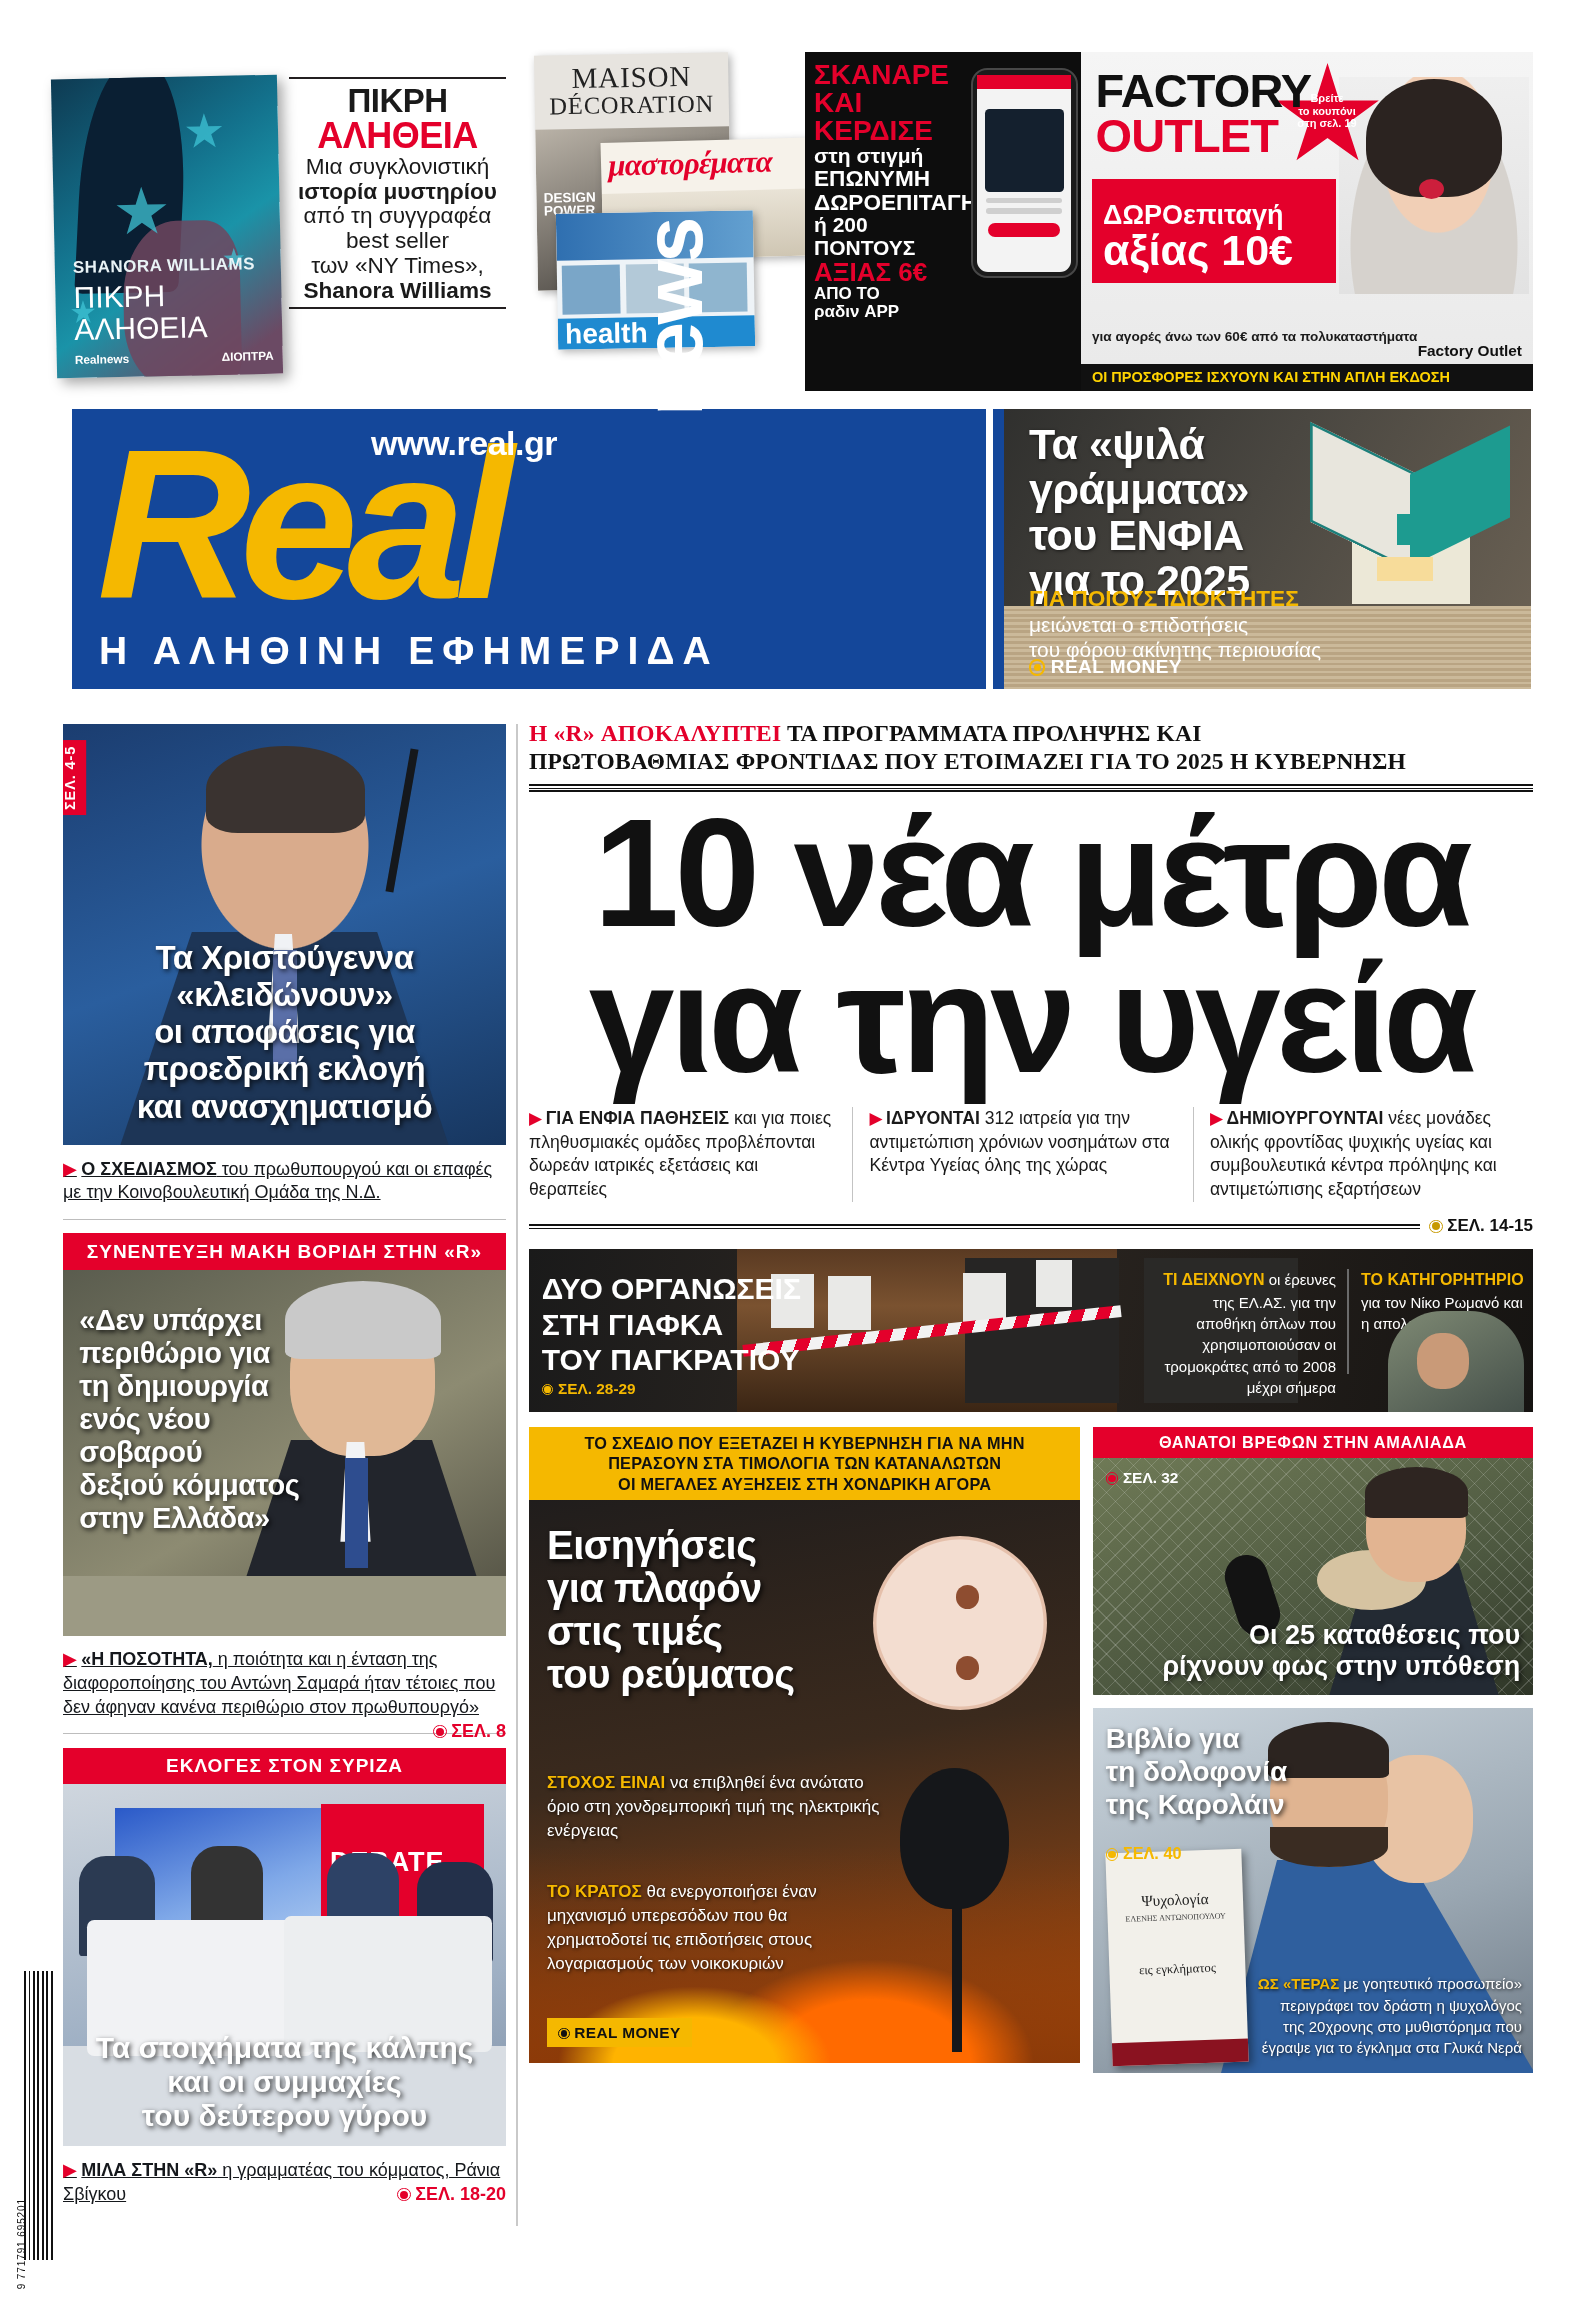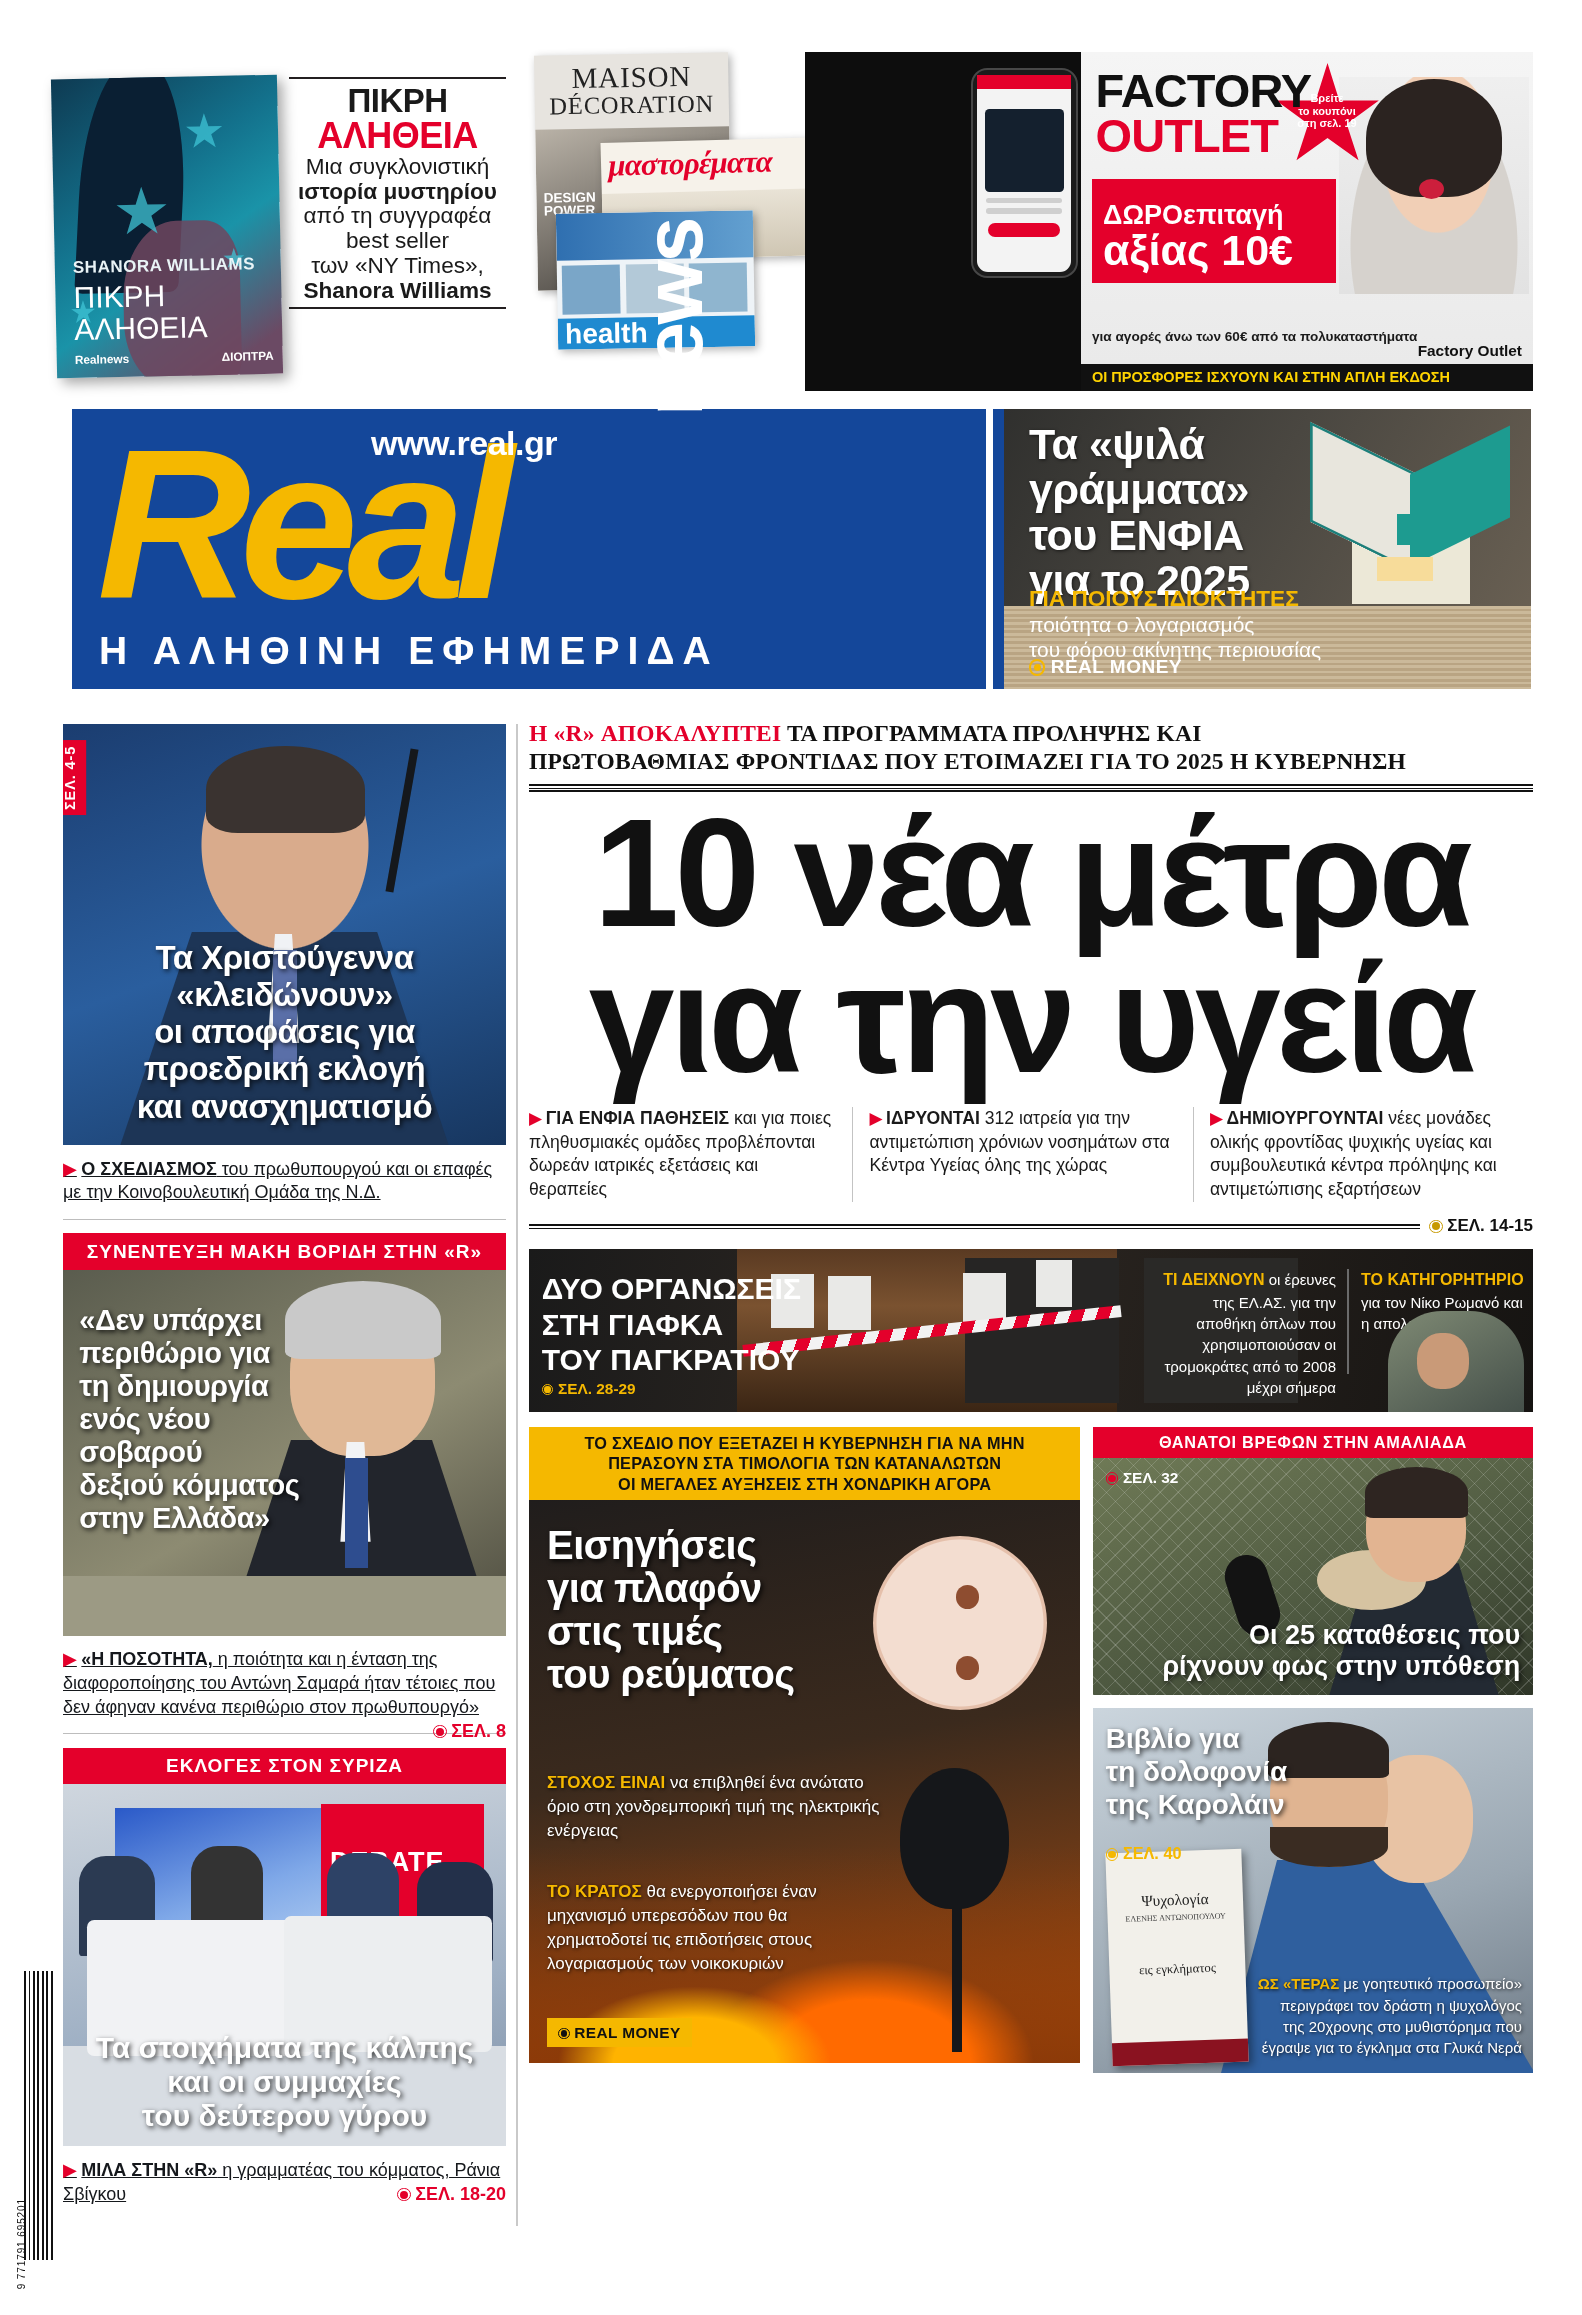--- a/index.html
+++ b/index.html
@@ -386,20 +386,31 @@
         <div class="strip"></div>
         <div class="ph"></div>
         <div class="ph2"></div>
         <div class="ph3"></div>
         <div class="rt">Real</div>
         <div class="hband"><span>health</span></div>
       </div>
     </div>
 
     <div class="ad-scan">
+      <div class="scan-txt">
+        <div class="r1">ΣΚΑΝΑΡΕ</div>
+        <div class="r1">ΚΑΙ ΚΕΡΔΙΣΕ</div>
+        <div class="r2">στη στιγμή</div>
+        <div class="r3">ΕΠΩΝΥΜΗ</div>
+        <div class="r3">ΔΩΡΟΕΠΙΤΑΓΗ</div>
+        <div class="r2">ή 200 ΠΟΝΤΟΥΣ</div>
+        <div class="r4">ΑΞΙΑΣ 6€</div>
+        <div class="r5">ΑΠΟ ΤΟ</div>
+        <div class="r5">ραδιν APP</div>
+      </div>
       <div class="phone">
         <div class="scr">
           <div class="hdr"></div>
           <div class="card"></div>
           <div class="ln"></div>
           <div class="ln"></div>
           <div class="btn"></div>
         </div>
       </div>
     </div>
@@ -453,21 +464,21 @@
       <div class="roofL"></div>
       <div class="roofR"></div>
       <div class="door"></div>
       <div class="win"></div>
     </div>
     <h2 style="white-space:pre-line">Τα «ψιλά
 γράμματα»
 του ΕΝΦΙΑ
 για το 2025</h2>
     <div class="sub1">ΓΙΑ ΠΟΙΟΥΣ ΙΔΙΟΚΤΗΤΕΣ</div>
-    <div class="sub2" style="white-space:pre-line">ποιότητα ο λογαριασμός
+    <div class="sub2" style="white-space:pre-line">μειώνεται ο επιδοτήσεις
 του φόρου ακίνητης περιουσίας</div>
     <div class="rm"><span class="dot"></span><span>REAL MONEY</span></div>
   </div>
 
   <div class="vdivider"></div>
 
   <div class="leftcol">
 
     <div class="lead-photo">
       <div class="suit"></div>

